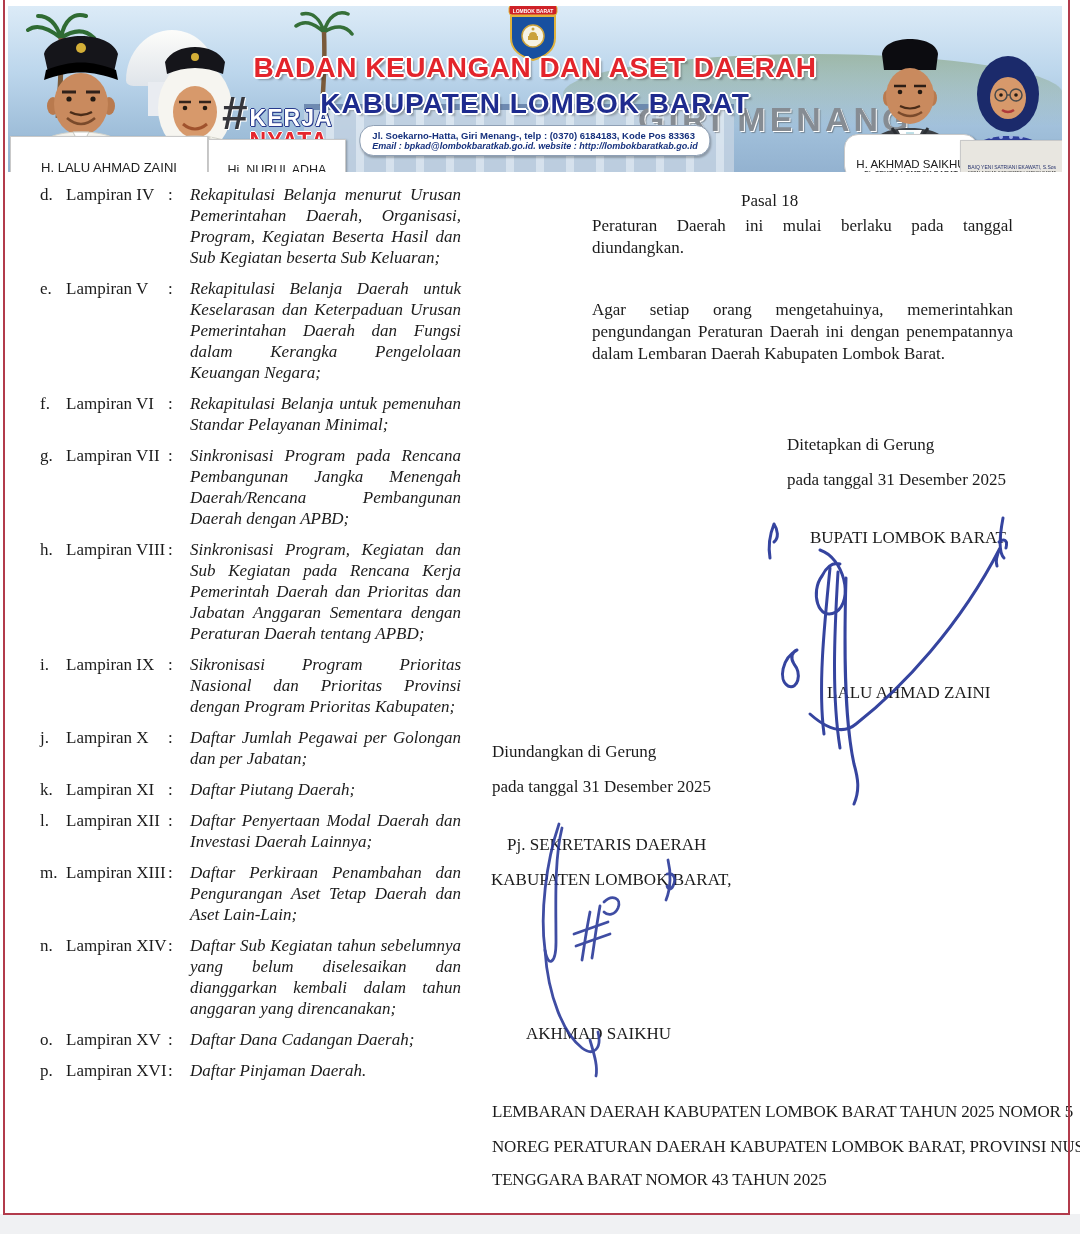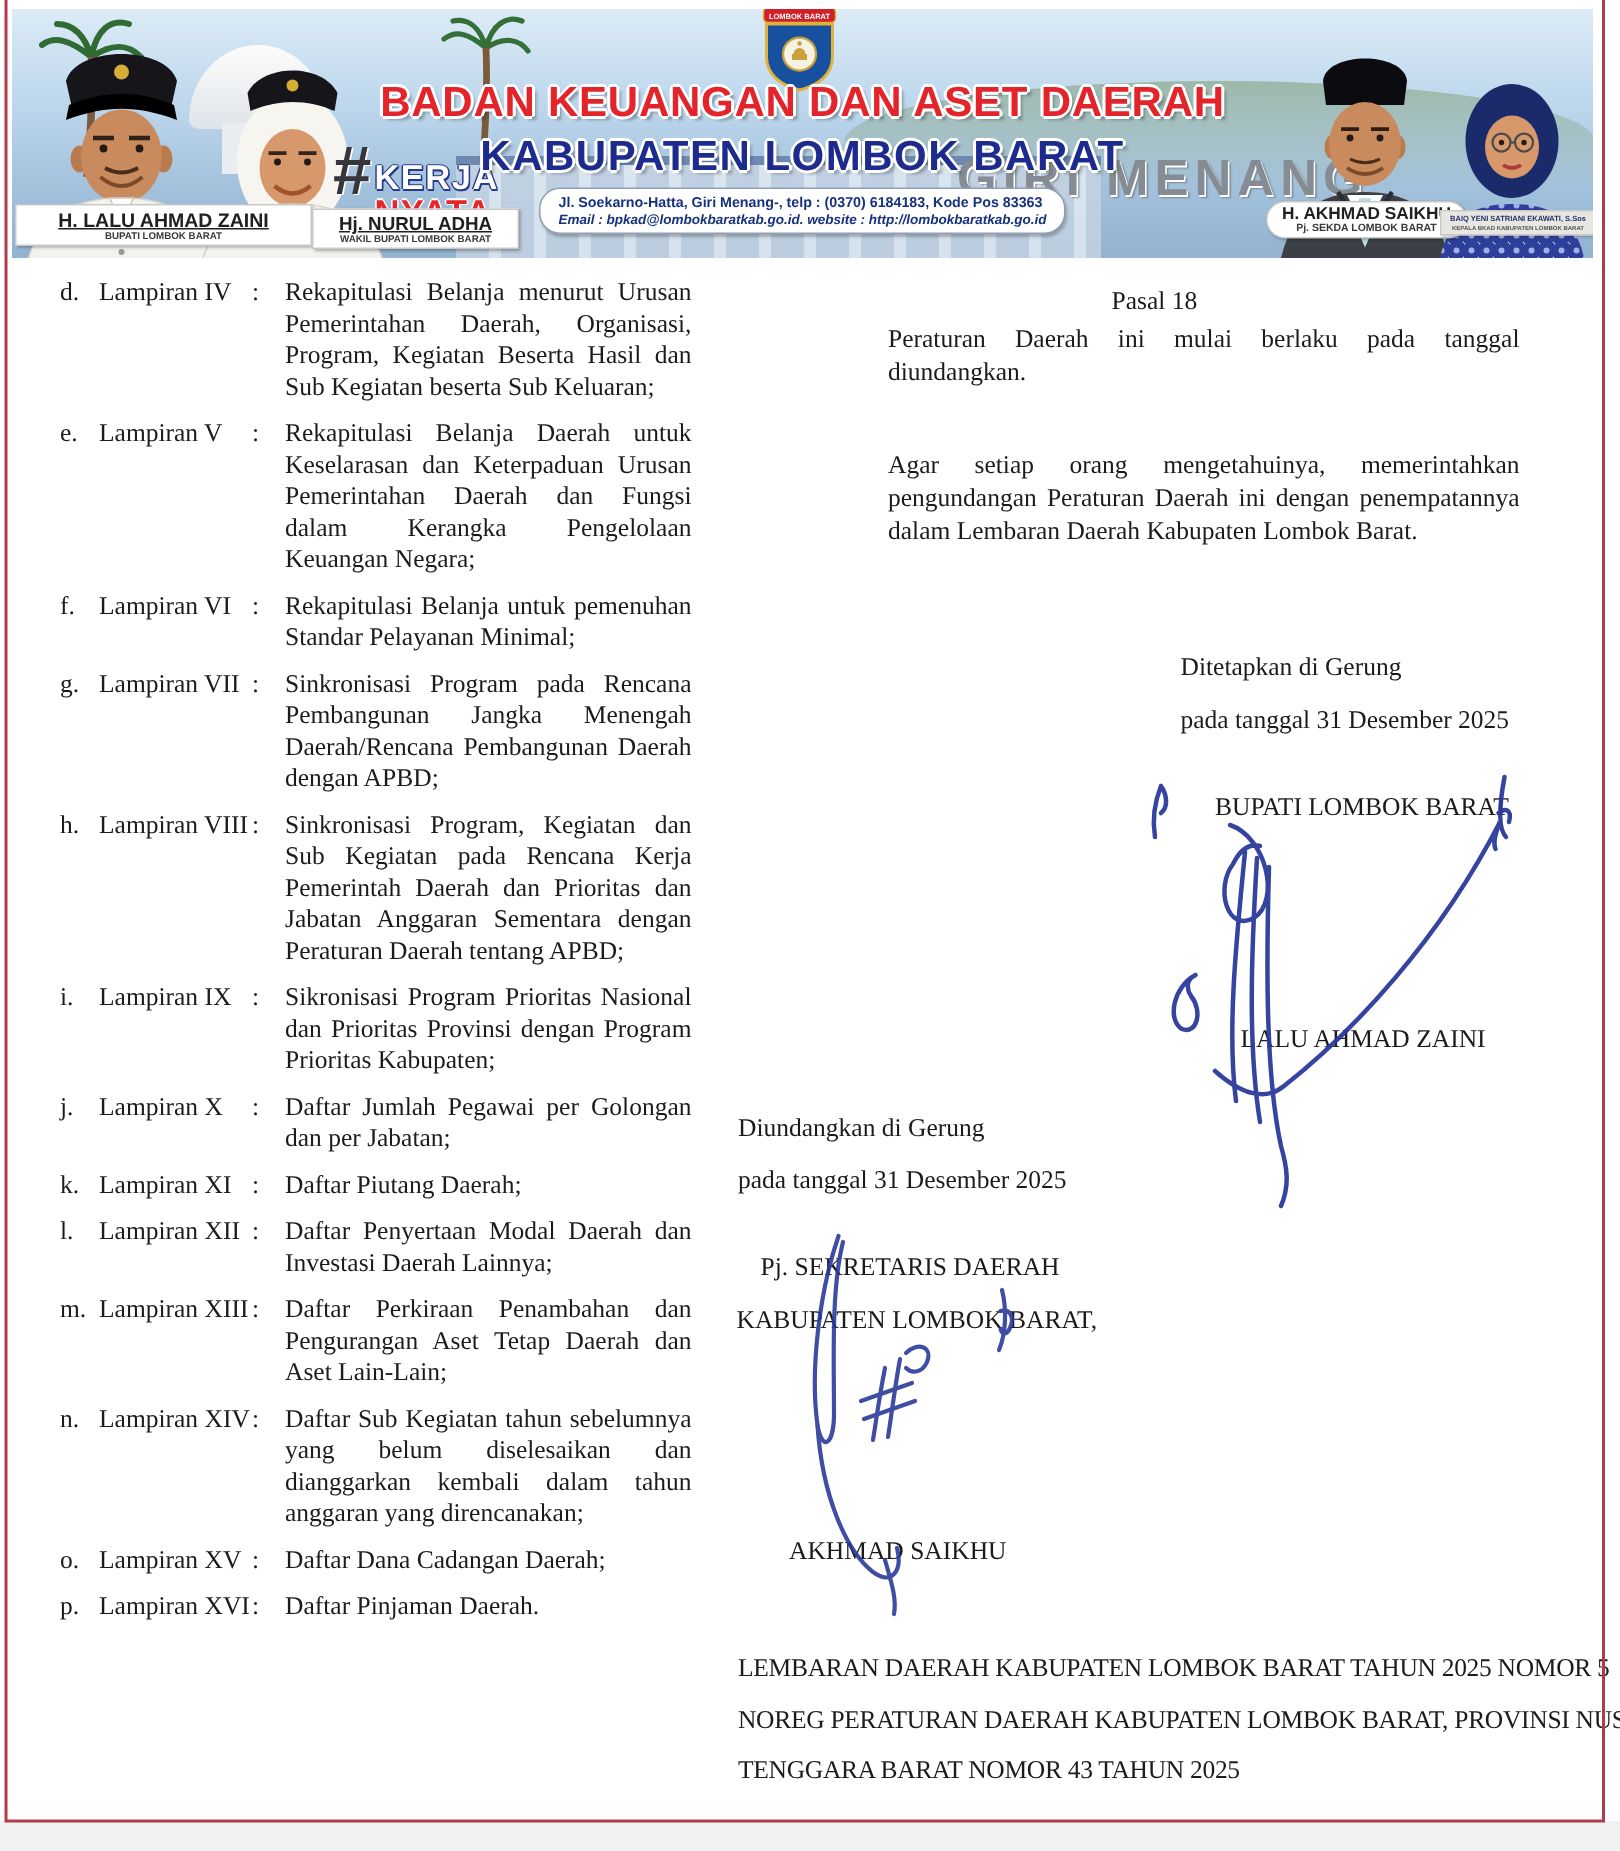--- a/index.html
+++ b/index.html
@@ -41,37 +41,37 @@
       white-space:nowrap;font-size:28px;font-weight:bold;letter-spacing:1px;color:#1e2b8e;
       text-shadow:-2px 0 0 #fff,2px 0 0 #fff,0 -2px 0 #fff,0 2px 0 #fff,-1px -1px 0 #fff,1px -1px 0 #fff,
                   -1px 1px 0 #fff,1px 1px 0 #fff,3px 3px 2px rgba(40,40,40,.3);}
   .address-pill{position:absolute;left:50%;transform:translateX(-50%);top:119px;z-index:3;
       background:#ffffff;border:1px solid #8fa0b5;border-radius:14px;padding:4px 12px;
       text-align:left;color:#16317d;font-weight:bold;box-shadow:1px 2px 2px rgba(0,0,0,.25);}
   .address-pill .l1{font-size:9.5px;}
   .address-pill .l2{font-size:9px;font-style:italic;}
   .plate{position:absolute;z-index:4;background:#ffffff;border:1px solid #c9c9c9;text-align:center;
          color:#202020;box-shadow:1px 1px 2px rgba(0,0,0,.3);}
-  .plate .nm{font-weight:bold;text-decoration:underline;white-space:nowrap;}
+  .plate .nm{font-weight:normal;text-decoration:underline;white-space:nowrap;margin-top:21px;}
   .plate .tt{font-size:6.5px;font-weight:bold;color:#3a3a3a;white-space:nowrap;}
   .plate1{left:2px;top:130px;width:196px;padding:2px 0;}
   .plate1 .nm{font-size:13px;}
   .plate2{left:200px;top:133px;width:136px;padding:2px 0;}
   .plate2 .nm{font-size:12.5px;}
   .pill3{left:836px;top:128px;width:132px;padding:2px 0;border-radius:14px;}
   .pill3 .nm{font-size:11.5px;text-decoration:none;}
   .pill3 .tt{font-size:7px;}
   .plate4{left:952px;top:134px;width:102px;padding:2px 0;background:#e8e6e0;}
   .plate4 .nm{font-size:5px;text-decoration:none;color:#24306b;}
   .plate4 .tt{font-size:4px;color:#555;}
 
   
   .lampiran-list{position:absolute;left:40px;top:184px;width:421px;font-size:17px;line-height:21px;}
   .lampiran-row{display:grid;grid-template-columns:26px 102px 22px 1fr;margin-bottom:10px;}
-  .lampiran-row .desc{text-align:justify;}
+  .lampiran-row .desc{text-align:justify;font-style:italic;}
   .abs{position:absolute;font-size:17px;line-height:22px;}
   .just{text-align:justify;}
   .p17{left:40px;top:1096px;width:420px;}
   .p17 .hd{margin-left:146px;}
   .p17 .bd{margin-top:13px;}
   .p18h{left:706px;top:190px;margin-left:35px;}
   .p18a{left:592px;top:215px;width:421px;}
   .p18b{left:592px;top:299px;width:421px;}
   .sig-svg{position:absolute;z-index:5;}
   .footer-line{white-space:nowrap;letter-spacing:-0.2px;}

